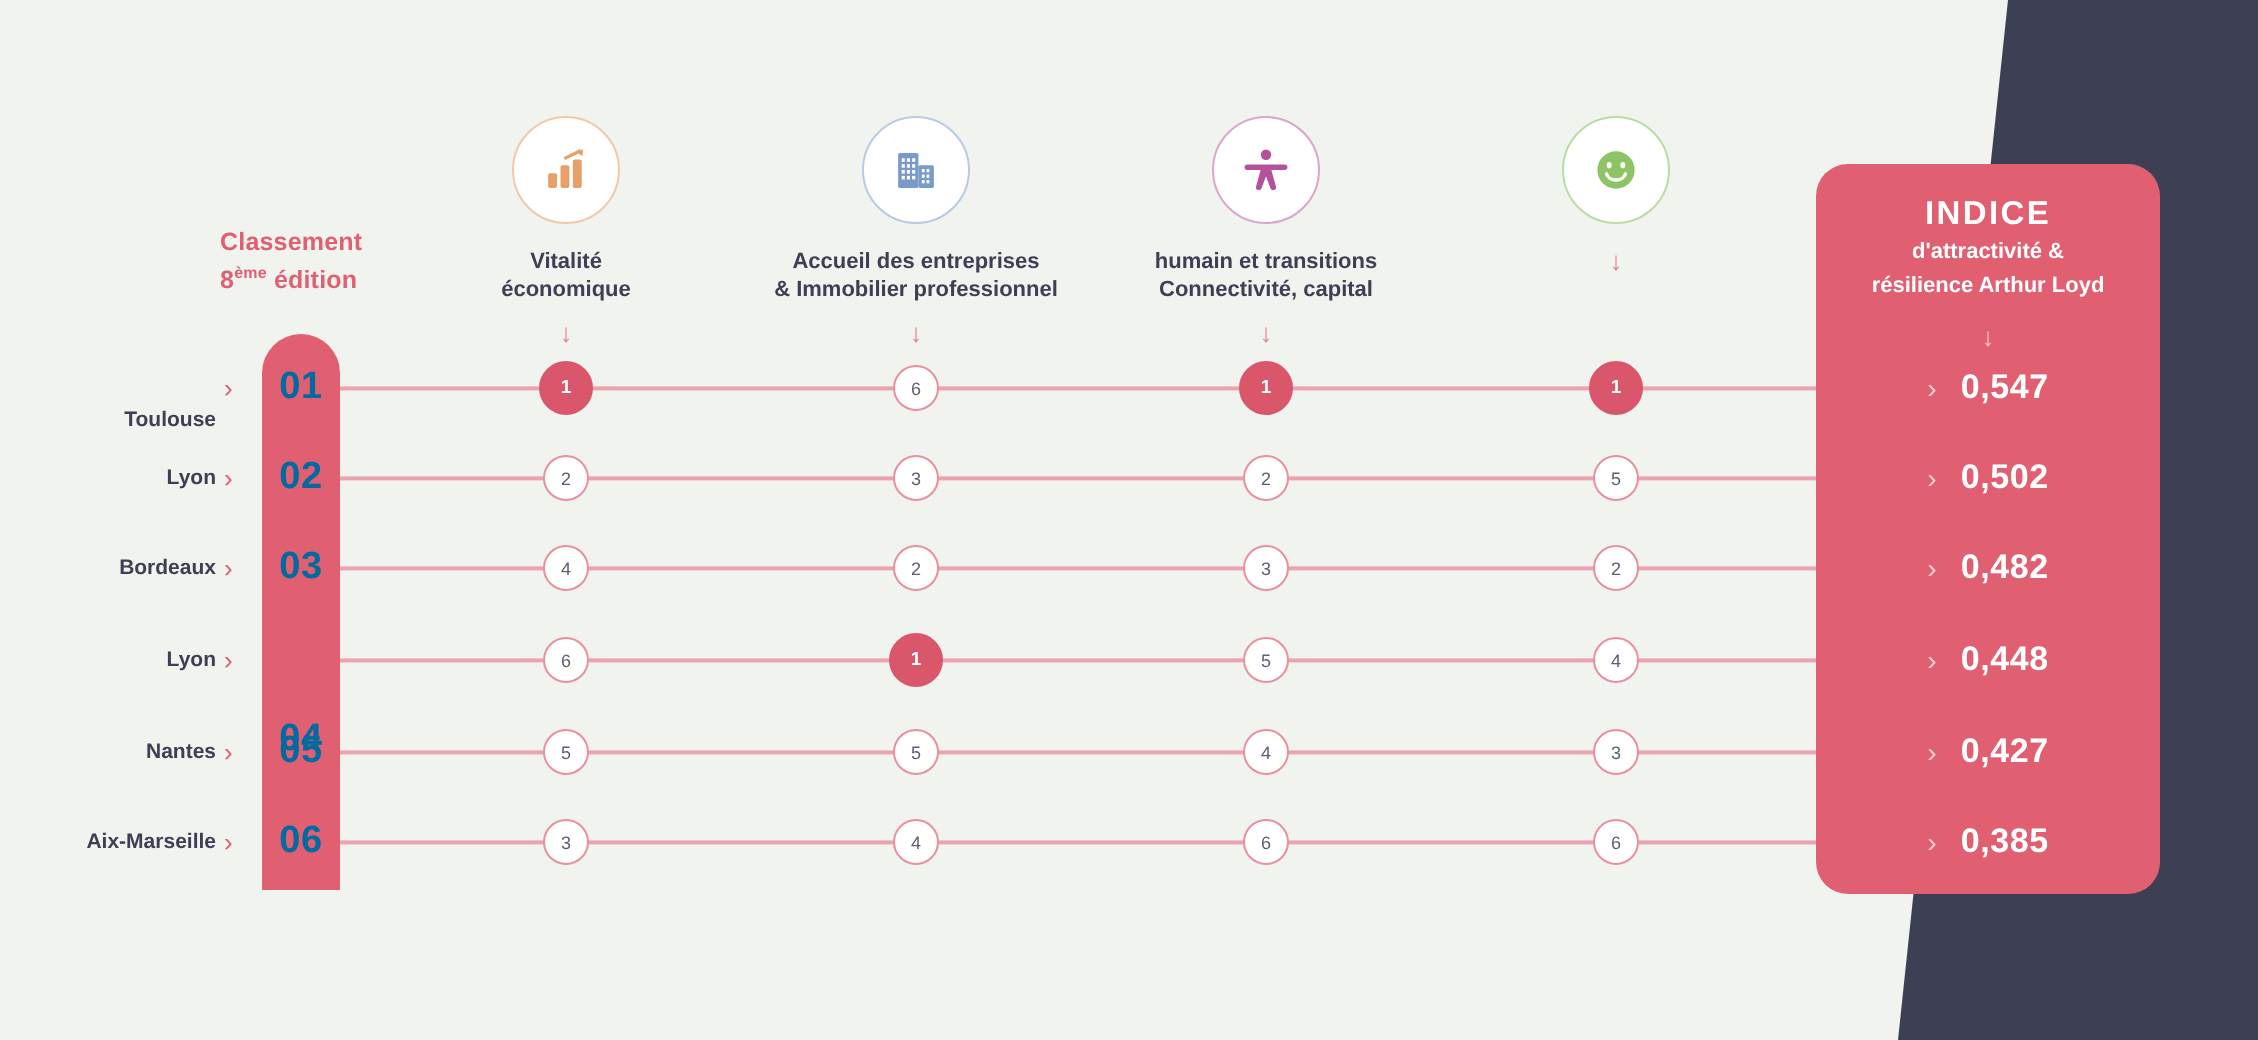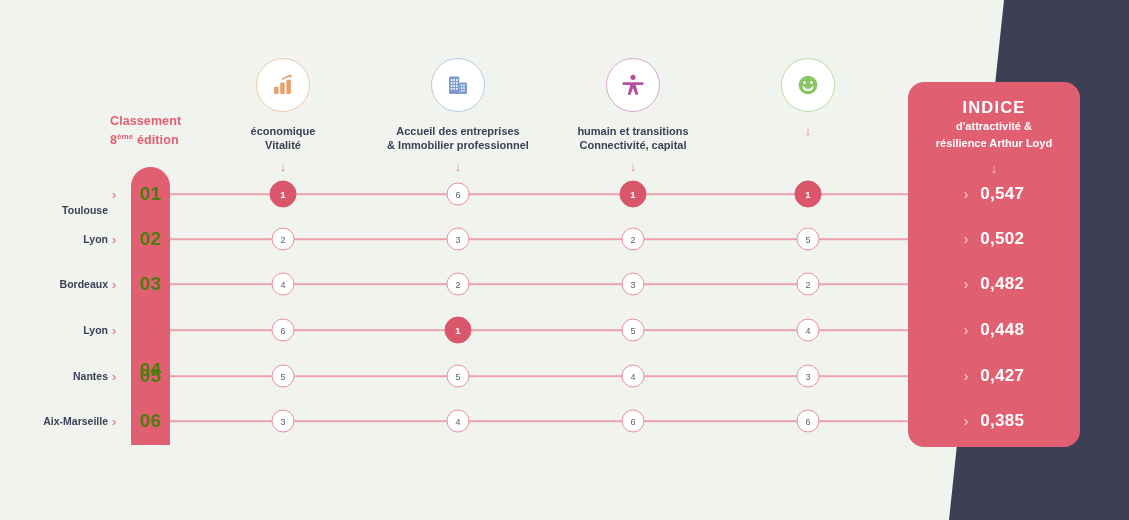--- a/index.html
+++ b/index.html
@@ -40,21 +40,21 @@
     left: 131px; top: 167px;
     width: 39px; height: 278px;
     background: #e06072;
     border-radius: 20px 20px 0 0;
   }
   .rank-num {
     position: absolute;
     left: 131px;
     width: 39px;
     text-align: center;
-    color: #4d7c0f;
+    color: #0369a1;
     font-size: 19px;
     font-weight: bold;
     letter-spacing: .3px;
     transform: translateY(-50%);
   }
   
   .city-label {
     position: absolute;
     left: 0px;
     width: 108px;
@@ -206,22 +206,22 @@
         <div class="col-icon" style="border: 1.6px solid rgb(240, 201, 168);">
           <svg xmlns="http://www.w3.org/2000/svg" viewBox="0 0 32 32" width="26" height="26">
             <rect x="5" y="18" width="5.5" height="9" rx="1.2" fill="#e8a06a"></rect>
             <rect x="12.6" y="13" width="5.5" height="14" rx="1.2" fill="#e8a06a"></rect>
             <rect x="20.2" y="9.5" width="5.5" height="17.5" rx="1.2" fill="#e8a06a"></rect>
             <path d="M15 9 L25 4" stroke="#e8a06a" stroke-width="2" fill="none"></path>
             <path d="M26.5 3.2 L26.2 7.4 L22.4 5.2 Z" fill="#e8a06a"></path>
           </svg>
         </div>
         <div class="col-title">
+          <div>Vitalité</div>
           <div>économique</div>
-          <div>Vitalité</div>
         </div>
         <div class="col-arrow">↓</div>
       </div>
       <div class="col-head" style="left: 458px; top: 58px;">
         <div class="col-icon" style="border: 1.6px solid rgb(184, 203, 228);">
           <svg xmlns="http://www.w3.org/2000/svg" viewBox="0 0 32 32" width="26" height="26">
             <rect x="5" y="5.5" width="12.5" height="21.5" rx="1" fill="#7a9acb"></rect>
             <rect x="17.5" y="13" width="9.5" height="14" rx="1" fill="#7a9acb"></rect>
             <rect x="7.2" y="8.8" width="1.9" height="2.2" fill="#ffffff"></rect>
             <rect x="10.4" y="8.8" width="1.9" height="2.2" fill="#ffffff"></rect>

